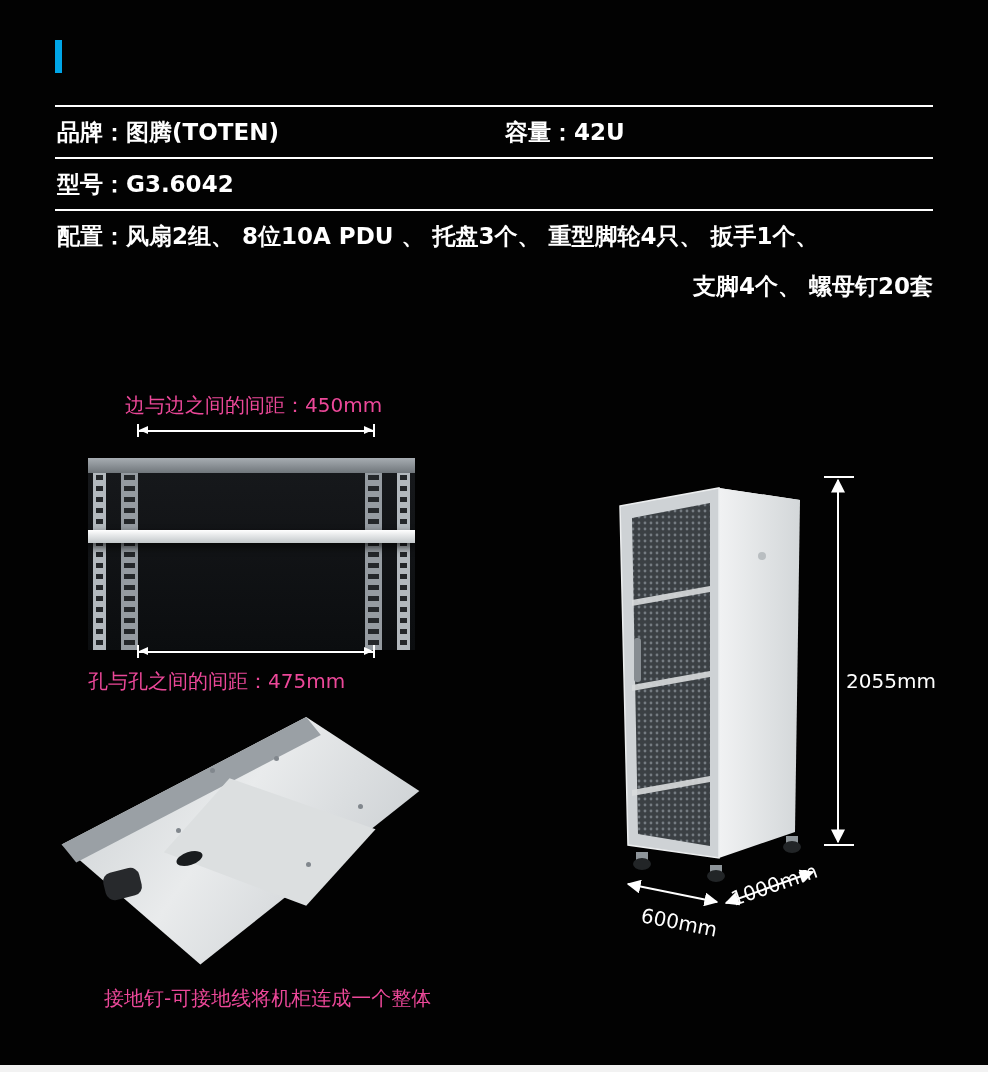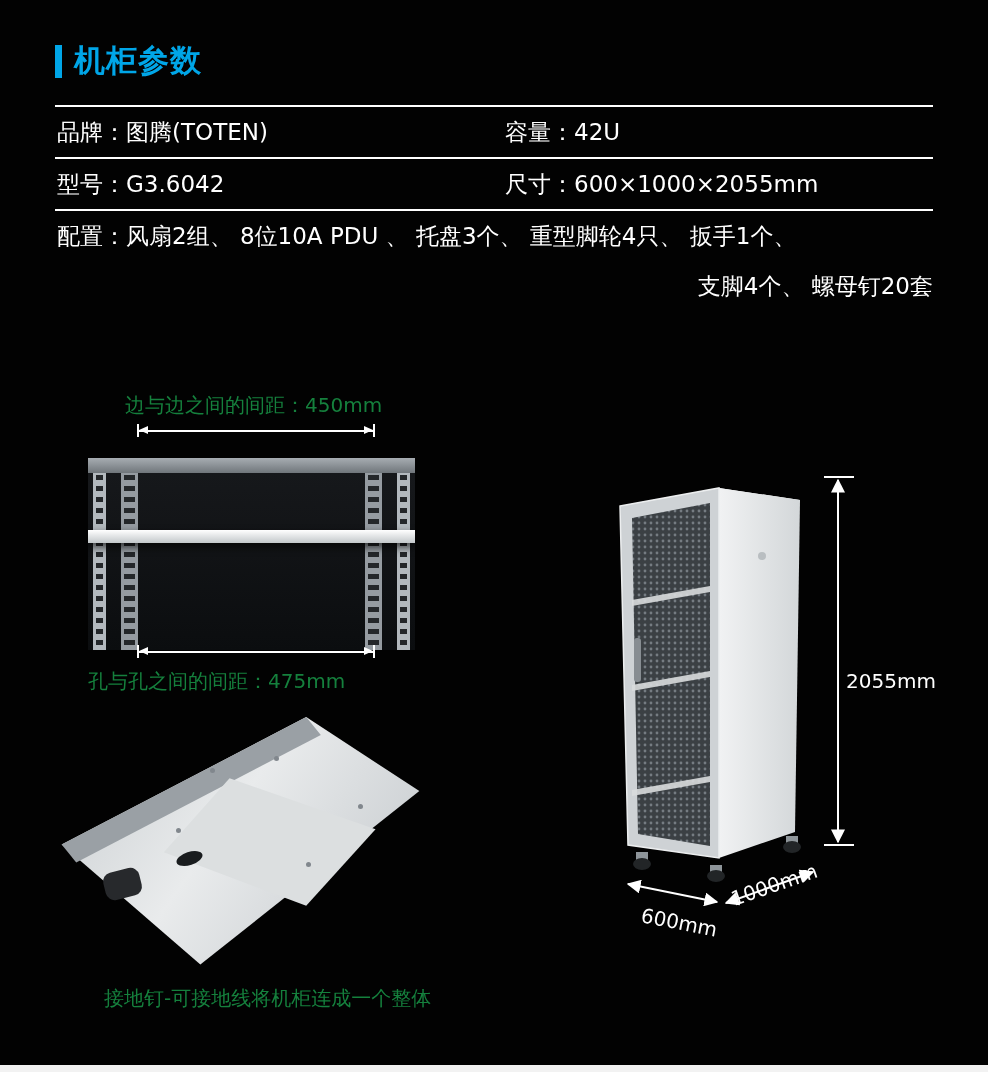--- a/index.html
+++ b/index.html
@@ -5,30 +5,30 @@
   *{margin:0;padding:0;box-sizing:border-box;}
   html,body{width:988px;height:1072px;}
   body{background:#020202;color:#fff;font-family:"DejaVu Sans","Liberation Sans",sans-serif;position:relative;overflow:hidden;}
 
   
   .title{position:absolute;left:55px;top:40px;display:flex;align-items:center;gap:12px;}
   .title .bar{width:7px;height:33px;background:var(--accent,#00a6e8);}
   .title .txt{font-size:31px;font-weight:bold;color:var(--accent,#00a6e8);letter-spacing:1px;}
 
   
-  .spec{position:absolute;left:55px;top:105px;width:878px;font-size:23px;font-weight:normal;}
+  .spec{position:absolute;left:55px;top:105px;width:878px;font-size:23px;font-weight:bold;}
   .spec-row{display:flex;align-items:center;height:52px;border-top:2px solid #fff;}
   .spec-row.cont{border-top:none;height:50px;text-align:right;}
   .spec-row .l{width:450px;padding-left:2px;}
   .spec-row .l.full{width:auto;flex:1;}
   .spec-row .l.indent{padding-left:64px;}
   .spec-row .r{flex:1;}
 
   
-  .note{position:absolute;font-size:20px;color:#15803d;white-space:nowrap;}
+  .note{position:absolute;font-size:20px;color:#ec4899;white-space:nowrap;}
 
   
   .dim{position:absolute;border-top:2px solid #fff;height:0;}
   .dim i{position:absolute;top:-8px;width:2px;height:13px;background:#fff;display:block;}
   .dim i.tl{left:0;}.dim i.tr{right:0;}
   .dim b{position:absolute;top:-6px;width:0;height:0;border-top:4px solid transparent;border-bottom:4px solid transparent;display:block;}
   .dim b.al{left:2px;border-right:9px solid #fff;}
   .dim b.ar{right:2px;border-left:9px solid #fff;}
 
   
@@ -60,31 +60,29 @@
   .cabfig{position:absolute;left:570px;top:460px;width:400px;height:480px;}
   .cabfig text{font-family:"DejaVu Sans","Liberation Sans",sans-serif;font-size:20px;fill:#fff;}
 
   .bottom-strip{position:absolute;left:0;right:0;bottom:0;height:7px;background:#f2f2f2;}
 </style>
 </head>
 <body>
 
 <div class="title">
   <span class="bar"></span>
-  <span class="txt">机柜参数</span>
 </div>
 
 <div class="spec">
   <div class="spec-row">
     <div class="l">品牌：图腾(TOTEN)</div>
     <div class="r">容量：42U</div>
   </div>
   <div class="spec-row">
     <div class="l">型号：G3.6042</div>
-    <div class="r">尺寸：600×1000×2055mm</div>
   </div>
   <div class="spec-row">
     <div class="l full">配置：风扇2组、 8位10A PDU 、 托盘3个、 重型脚轮4只、 扳手1个、</div>
   </div>
   <div class="spec-row cont">
     <div class="l full indent">支脚4个、 螺母钉20套</div>
   </div>
 </div>
 
 <div class="note" style="left:125px;top:392px">边与边之间的间距：450mm</div>

